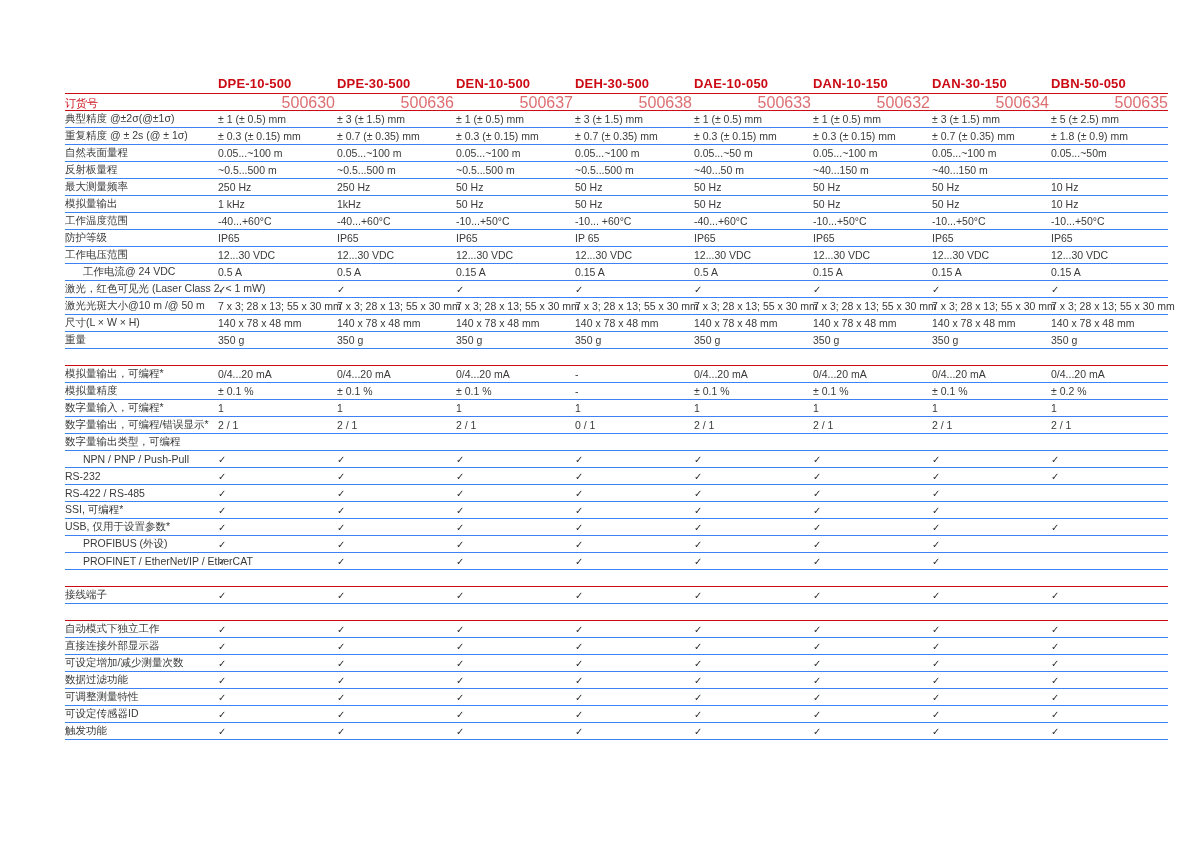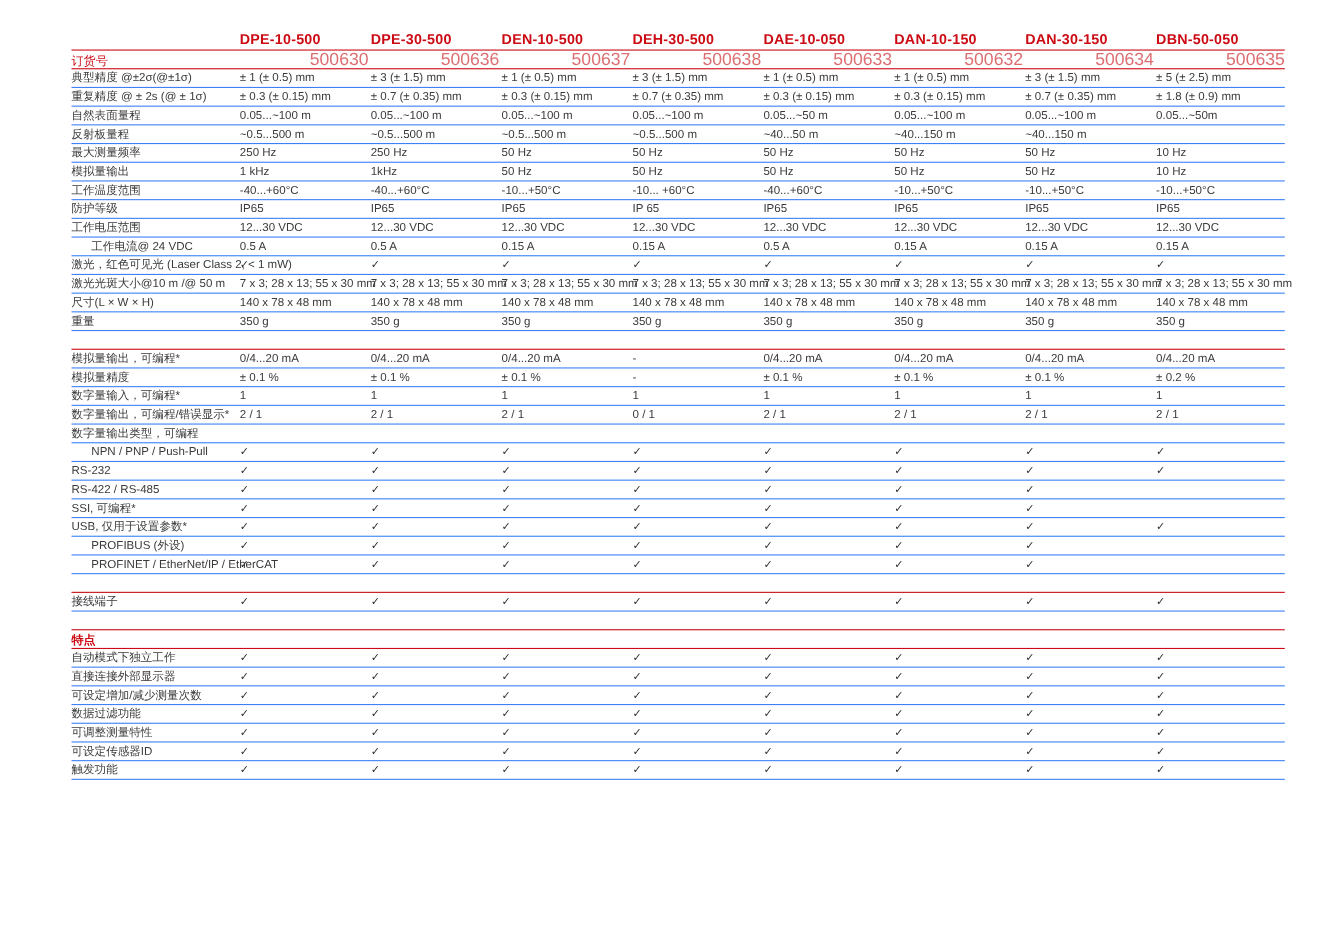--- a/index.html
+++ b/index.html
@@ -22,20 +22,21 @@
     display: grid;
     grid-template-columns: 153px repeat(8, 119px);
     align-items: center;
     height: 16px;
     border-bottom: 1px solid #3b82f6;
   }
   .header-row {
     height: 21px;
     border-bottom: 1px solid #cc0a14;
     align-items: end;
+    margin-top: 48px;
   }
   .order-row { border-bottom: 1px solid #cc0a14; }
   .title-row { border-bottom: 1px solid #cc0a14; }
   .section.gapped { margin-top: 16px; border-top: 1px solid #cc0a14; }
   .label-cell {
     font-size: 10.5px;
     white-space: nowrap;
     overflow: visible;
     color: #3a3a3a;
   }
@@ -391,23 +392,20 @@
           <div class="cell check">✓</div>
           <div class="cell check">✓</div>
           <div class="cell check">✓</div>
           <div class="cell check">✓</div>
           <div class="cell check">✓</div>
           <div class="cell check">✓</div>
           <div class="cell check">✓</div>
         </div>
       </div>
       <div class="section gapped">
-        <div class="row title-row">
-          <div class="label-cell section-title">特点</div>
-        </div>
         <div class="row data-row">
           <div class="label-cell">自动模式下独立工作</div>
           <div class="cell check">✓</div>
           <div class="cell check">✓</div>
           <div class="cell check">✓</div>
           <div class="cell check">✓</div>
           <div class="cell check">✓</div>
           <div class="cell check">✓</div>
           <div class="cell check">✓</div>
           <div class="cell check">✓</div>

